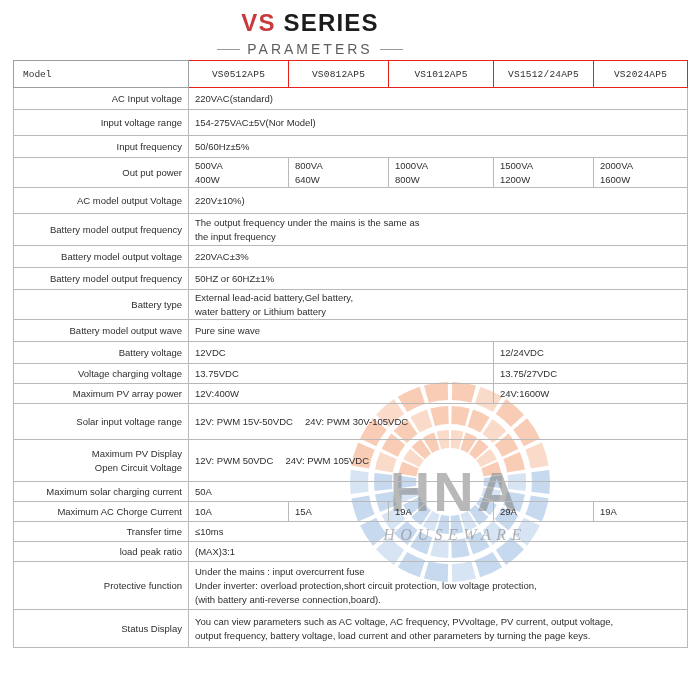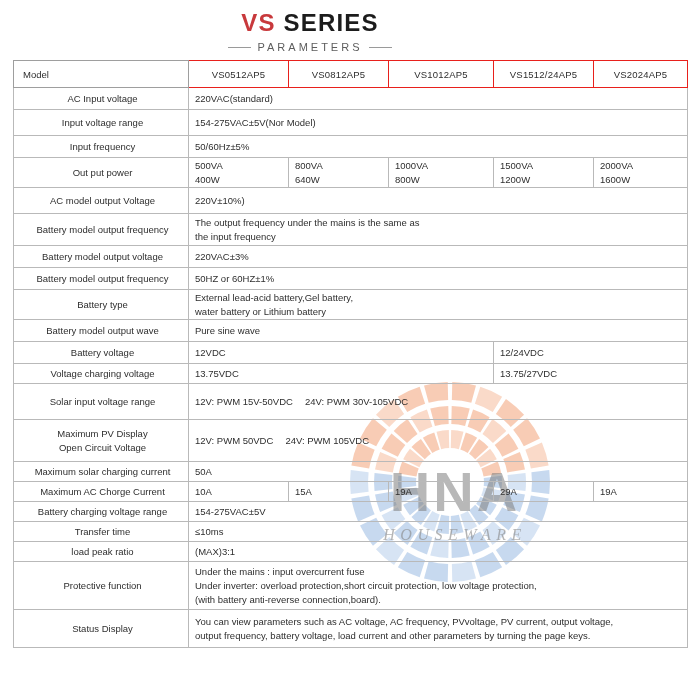--- a/index.html
+++ b/index.html
@@ -39,21 +39,21 @@
     justify-content: center;
     gap: 7px;
     margin-top: 5px;
   }
   #subtitle-row .rule {
     width: 23px;
     height: 1px;
     background: #9a9a9a;
   }
   #subtitle-text {
-    font-size: 11px;
+    font-size: 14px;
     letter-spacing: 3px;
     color: #5d5d5d;
   }
 
   
   #watermark {
     position: absolute;
     left: 325px;
     top: 372px;
     width: 250px;
@@ -102,34 +102,35 @@
   #spec-table td, #spec-table th {
     border: 1px solid #b9b9b9;
     font-size: 9.5px;
     font-weight: normal;
     color: #2e2e2e;
     padding: 0 6px;
     vertical-align: middle;
     background: transparent;
   }
   .label-cell {
-    text-align: center;
+    text-align: right;
     padding-left: 9px !important;
     line-height: 13px;
   }
   .val {
     text-align: left;
     line-height: 13px;
   }
 
   
   #header-row th {
     border-color: #9e9e9e;
     height: 26px;
     padding: 0;
+    font-family: Liberation Mono, monospace;
   }
   #model-head {
     background: linear-gradient(to right, #c9c9c9 0%, #cfcfcf 55%, #e4e4e4 100%);
     text-align: left;
     padding-left: 9px !important;
     font-size: 12.5px;
     color: #222;
   }
   .model-head-cell {
     background: #e8201c;
@@ -309,20 +310,25 @@
       <tr style="height: 22px;">
         <td class="label-cell multi">Battery voltage</td>
         <td class="val" colspan="3">12VDC</td>
         <td class="val" colspan="2">12/24VDC</td>
       </tr>
       <tr style="height: 20px;">
         <td class="label-cell multi">Voltage charging voltage</td>
         <td class="val" colspan="3">13.75VDC</td>
         <td class="val" colspan="2">13.75/27VDC</td>
       </tr>
+      <tr style="height: 20px;">
+        <td class="label-cell multi">Maximum PV array power</td>
+        <td class="val" colspan="3">12V:400W</td>
+        <td class="val" colspan="2">24V:1600W</td>
+      </tr>
       <tr style="height: 36px;">
         <td class="label-cell multi">Solar input voltage range</td>
         <td class="val multi" colspan="5">12V: PWM 15V-50VDC  24V: PWM 30V-105VDC</td>
       </tr>
       <tr style="height: 42px;">
         <td class="label-cell multi">Maximum PV Display
 Open Circuit Voltage</td>
         <td class="val multi" colspan="5">12V: PWM 50VDC  24V: PWM 105VDC</td>
       </tr>
       <tr style="height: 20px;">
@@ -331,24 +337,20 @@
       </tr>
       <tr style="height: 20px;">
         <td class="label-cell multi">Maximum AC Chorge Current</td>
         <td class="val multi">10A</td>
         <td class="val multi">15A</td>
         <td class="val multi">19A</td>
         <td class="val multi">29A</td>
         <td class="val multi">19A</td>
       </tr>
       <tr style="height: 20px;">
-        <td class="label-cell multi">Battery charging voltage range</td>
-        <td class="val multi" colspan="5">154-275VAC±5V</td>
-      </tr>
-      <tr style="height: 20px;">
         <td class="label-cell multi">Transfer time</td>
         <td class="val multi" colspan="5">≤10ms</td>
       </tr>
       <tr style="height: 20px;">
         <td class="label-cell multi">load peak ratio</td>
         <td class="val multi" colspan="5">(MAX)3:1</td>
       </tr>
       <tr style="height: 48px;">
         <td class="label-cell multi">Protective function</td>
         <td class="val multi" colspan="5">Under the mains : input overcurrent fuse

